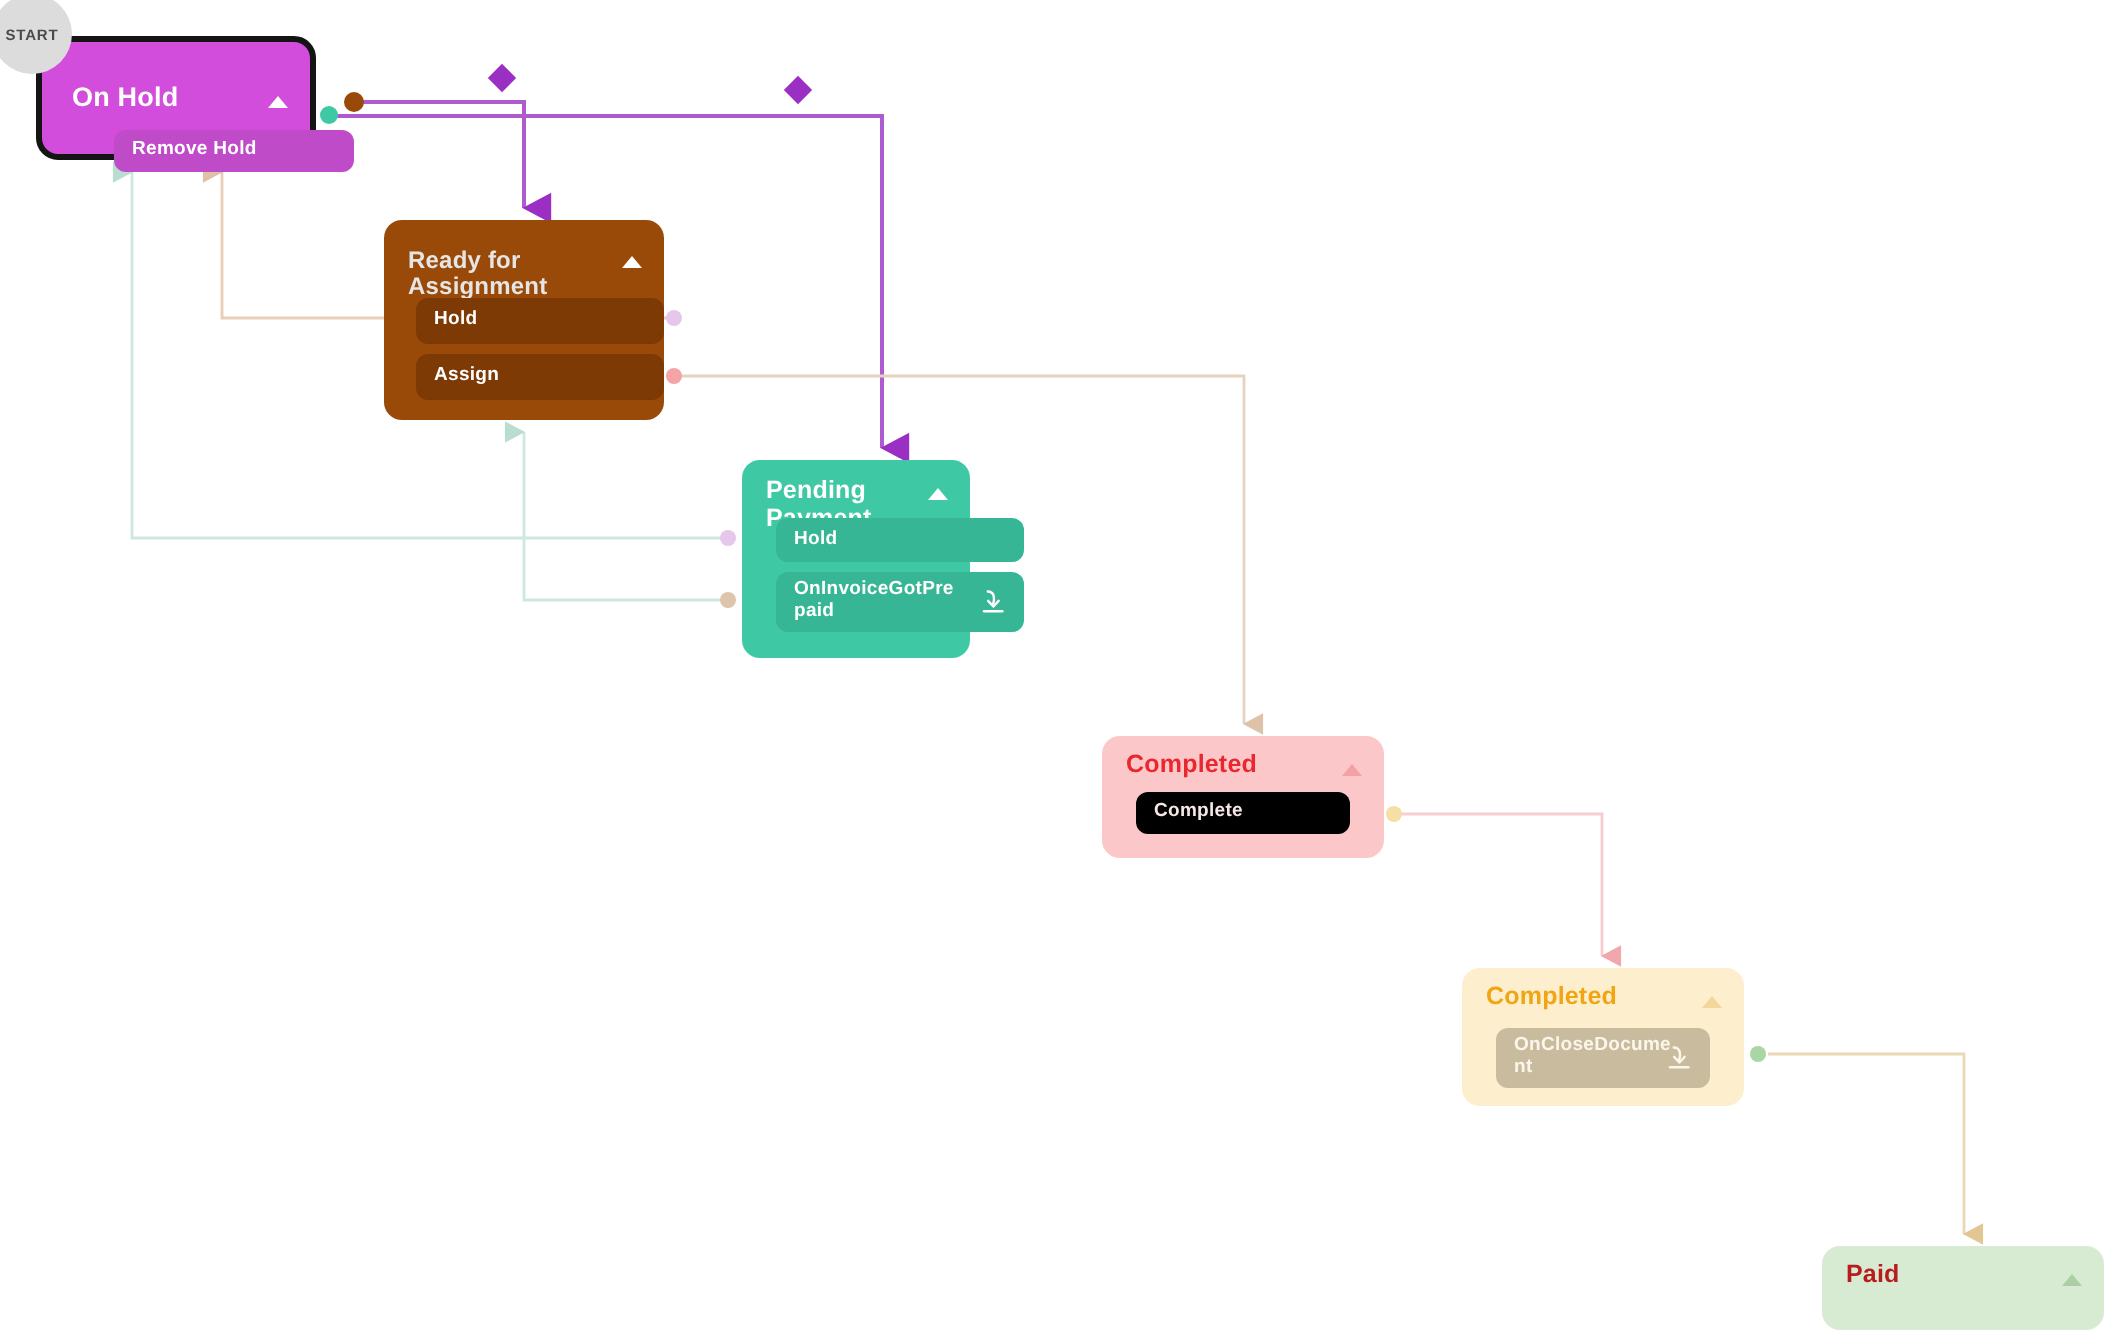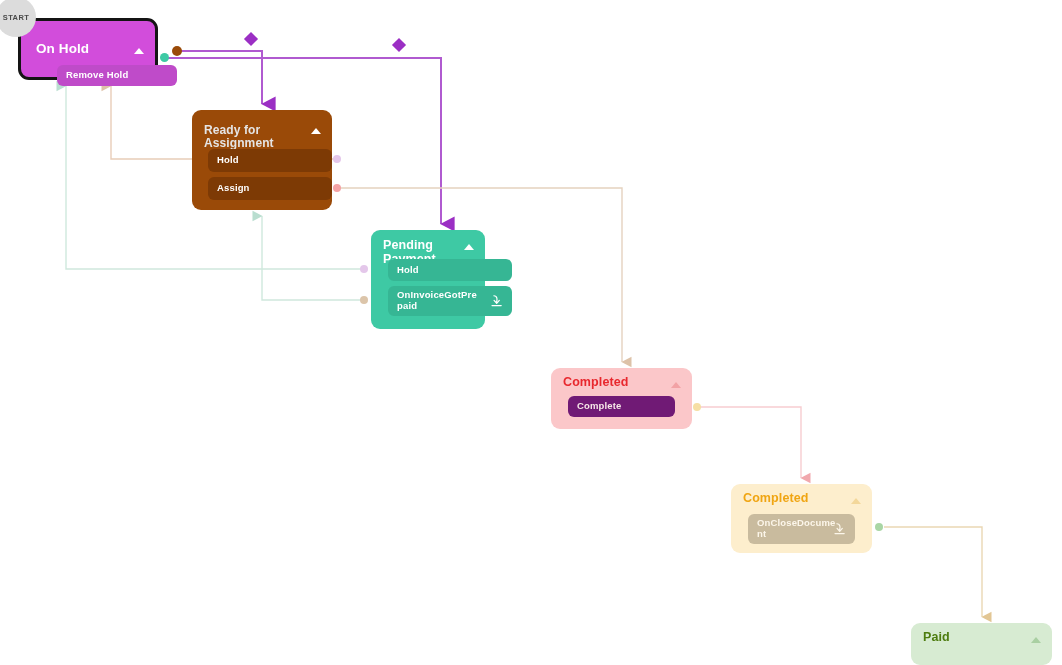--- a/index.html
+++ b/index.html
@@ -112,21 +112,21 @@
   #n-completed .node-title{left:12px;top:7px;font-size:12.5px;color:#f0a512;}
   #n-completed .chev{right:11px;top:14px;border-bottom:6px solid #f3d79a;}
   #n-completed .act{left:17px;top:30px;width:107px;height:30px;background:#c9bb9e;}
   #n-completed .act-label{color:#fcf6ea;max-width:82px;}
 
   
   #n-paid{
     left:911px;top:623px;width:141px;height:42px;
     background:#d7ebd2;
   }
-  #n-paid .node-title{left:12px;top:7px;font-size:12.5px;color:#4d7c0f;}
+  #n-paid .node-title{left:12px;top:7px;font-size:12.5px;color:#b91c1c;}
   #n-paid .chev{right:11px;top:14px;border-bottom:6px solid #a9cfa2;}
 
   
   #start-badge{
     position:absolute;left:-4px;top:-3px;
     width:40px;height:40px;border-radius:50%;
     background:#dcdcdc;
     display:flex;align-items:center;justify-content:center;
     font-size:7.5px;font-weight:bold;color:#4a4a4a;
     letter-spacing:.4px;
@@ -225,21 +225,21 @@
         <path d="M5.4 7.4 L 8.2 10.4 L 11 7.4" fill="none" stroke="#ffffff" stroke-width="1.3" stroke-linecap="round" stroke-linejoin="round"></path>
         <line x1="3.2" y1="12.9" x2="13" y2="12.9" stroke="#ffffff" stroke-width="1.3" stroke-linecap="round"></line>
       </svg>
     </div>
   </div>
 
   <div class="node" id="n-assigned">
     <div class="node-title">Completed</div>
     <div class="chev"></div>
   </div>
-  <div class="act" style="left:568px;top:396px;width:107px;height:21px;background:#701a75;">
+  <div class="act" style="left:568px;top:396px;width:107px;height:21px;background:#000000;">
     <span class="act-label" style="color:#f6e7e7;">Complete</span>
   </div>
 
   <div class="node" id="n-completed">
     <div class="node-title">Completed</div>
     <div class="chev"></div>
     <div class="act">
       <span class="act-label">OnCloseDocument</span>
       <svg class="act-icon" viewBox="0 0 16 16">
         <path d="M5.2 2.4 C 9 2.4, 9 6.6, 8 9.4" fill="none" stroke="#fcf6ea" stroke-width="1.3" stroke-linecap="round"></path>

